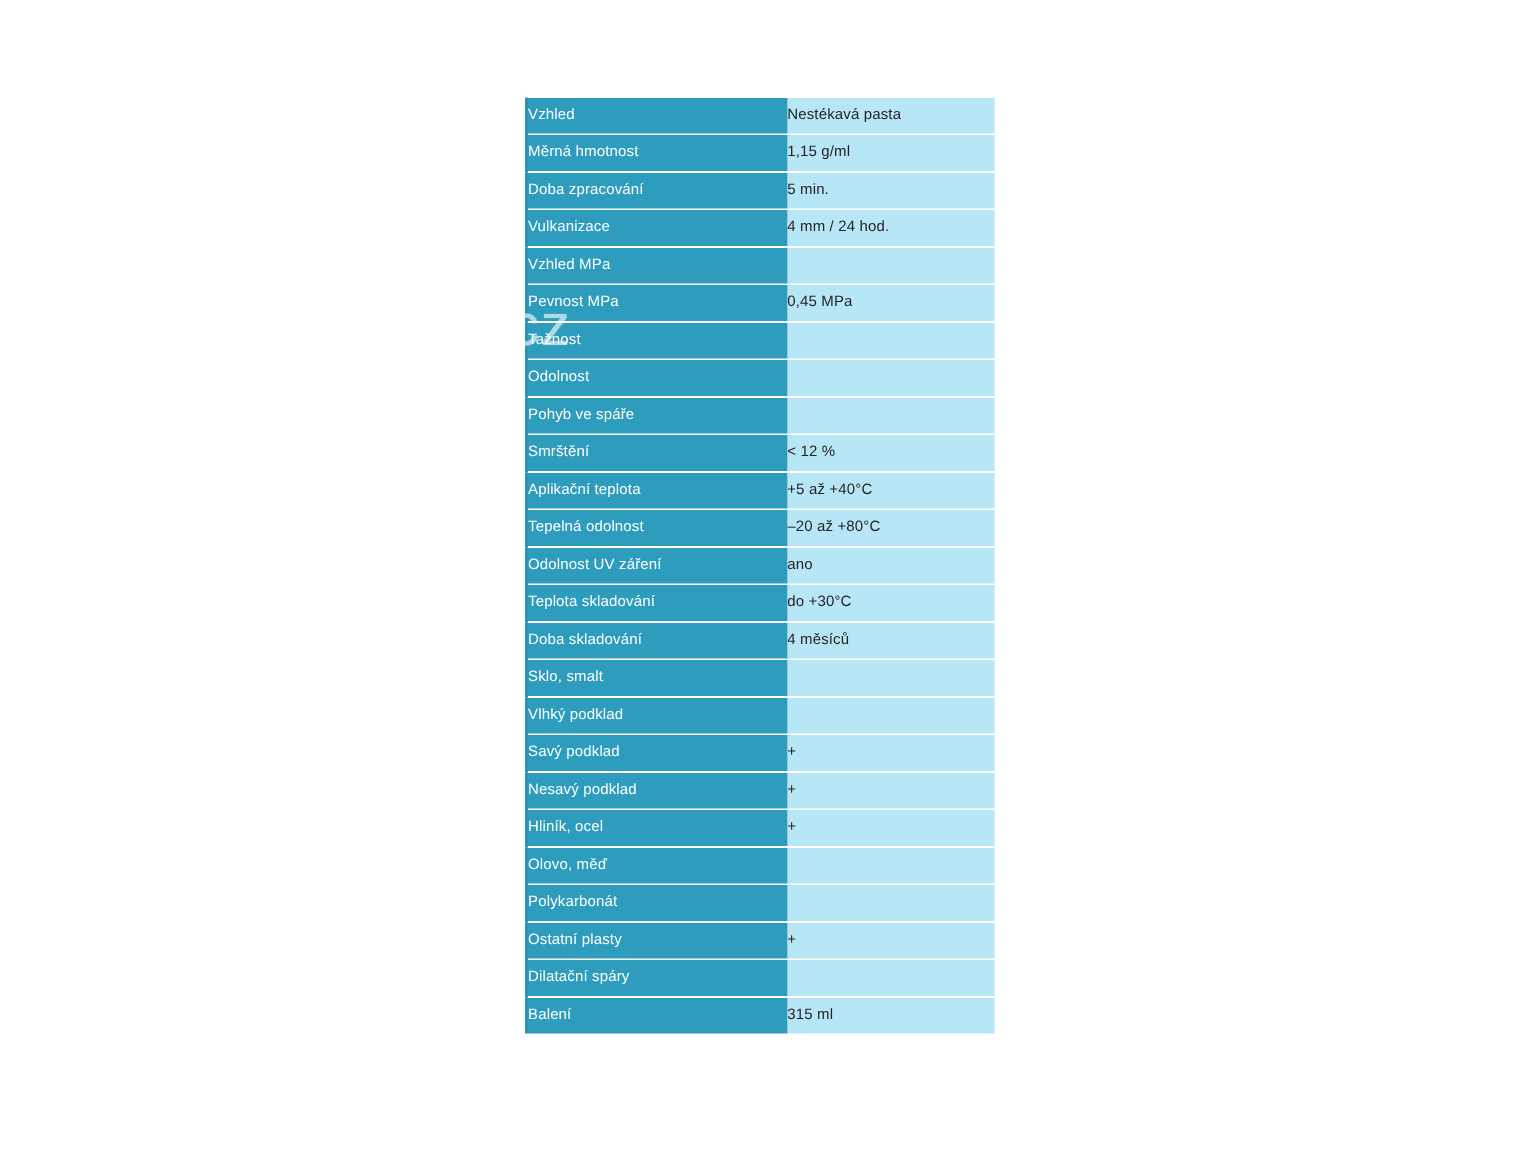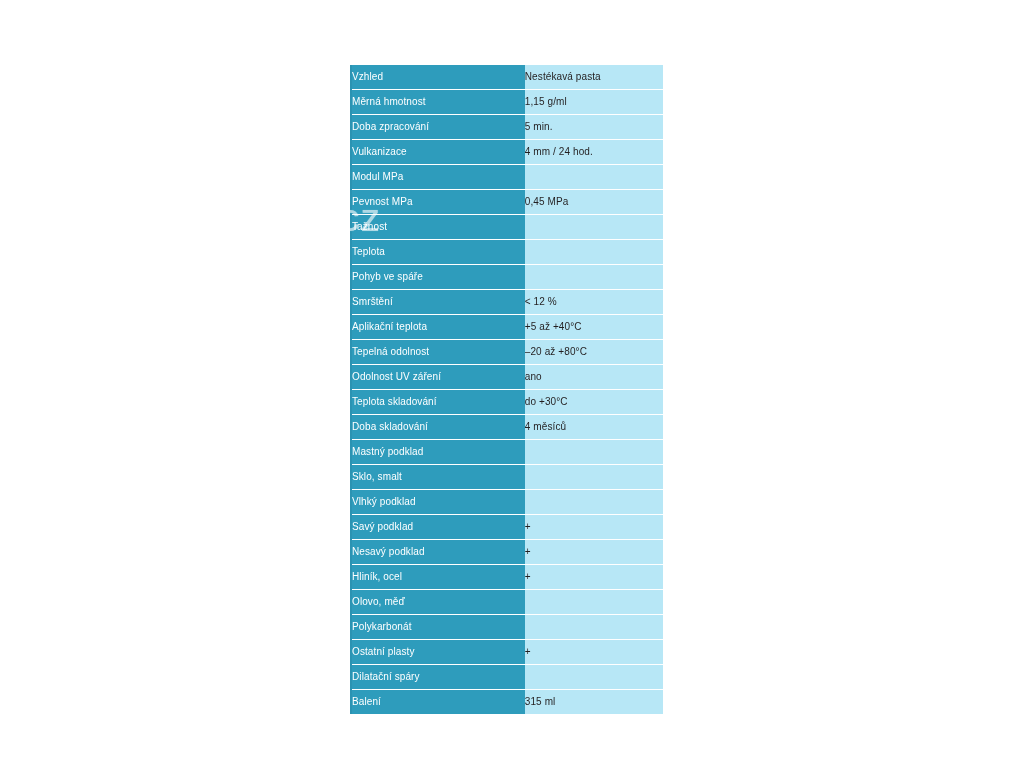--- a/index.html
+++ b/index.html
@@ -112,33 +112,33 @@
         </tr>
         <tr>
           <td class="lbl">Doba zpracování</td>
           <td class="val">5 min.</td>
         </tr>
         <tr>
           <td class="lbl">Vulkanizace</td>
           <td class="val">4 mm / 24 hod.</td>
         </tr>
         <tr>
-          <td class="lbl">Modul MPa</td>
+          <td class="lbl">Vzhled MPa</td>
           <td class="val empty"></td>
         </tr>
         <tr>
           <td class="lbl">Pevnost MPa</td>
           <td class="val">0,45 MPa</td>
         </tr>
         <tr>
           <td class="lbl">Tažnost</td>
           <td class="val empty"></td>
         </tr>
         <tr>
-          <td class="lbl">Teplota</td>
+          <td class="lbl">Odolnost</td>
           <td class="val empty"></td>
         </tr>
         <tr>
           <td class="lbl">Pohyb ve spáře</td>
           <td class="val empty"></td>
         </tr>
         <tr>
           <td class="lbl">Smrštění</td>
           <td class="val">&lt; 12 %</td>
         </tr>
@@ -154,24 +154,20 @@
           <td class="lbl">Odolnost UV záření</td>
           <td class="val">ano</td>
         </tr>
         <tr>
           <td class="lbl">Teplota skladování</td>
           <td class="val">do +30°C</td>
         </tr>
         <tr>
           <td class="lbl">Doba skladování</td>
           <td class="val">4 měsíců</td>
-        </tr>
-        <tr>
-          <td class="lbl">Mastný podklad</td>
-          <td class="val empty"></td>
         </tr>
         <tr>
           <td class="lbl">Sklo, smalt</td>
           <td class="val empty"></td>
         </tr>
         <tr>
           <td class="lbl">Vlhký podklad</td>
           <td class="val empty"></td>
         </tr>
         <tr>

